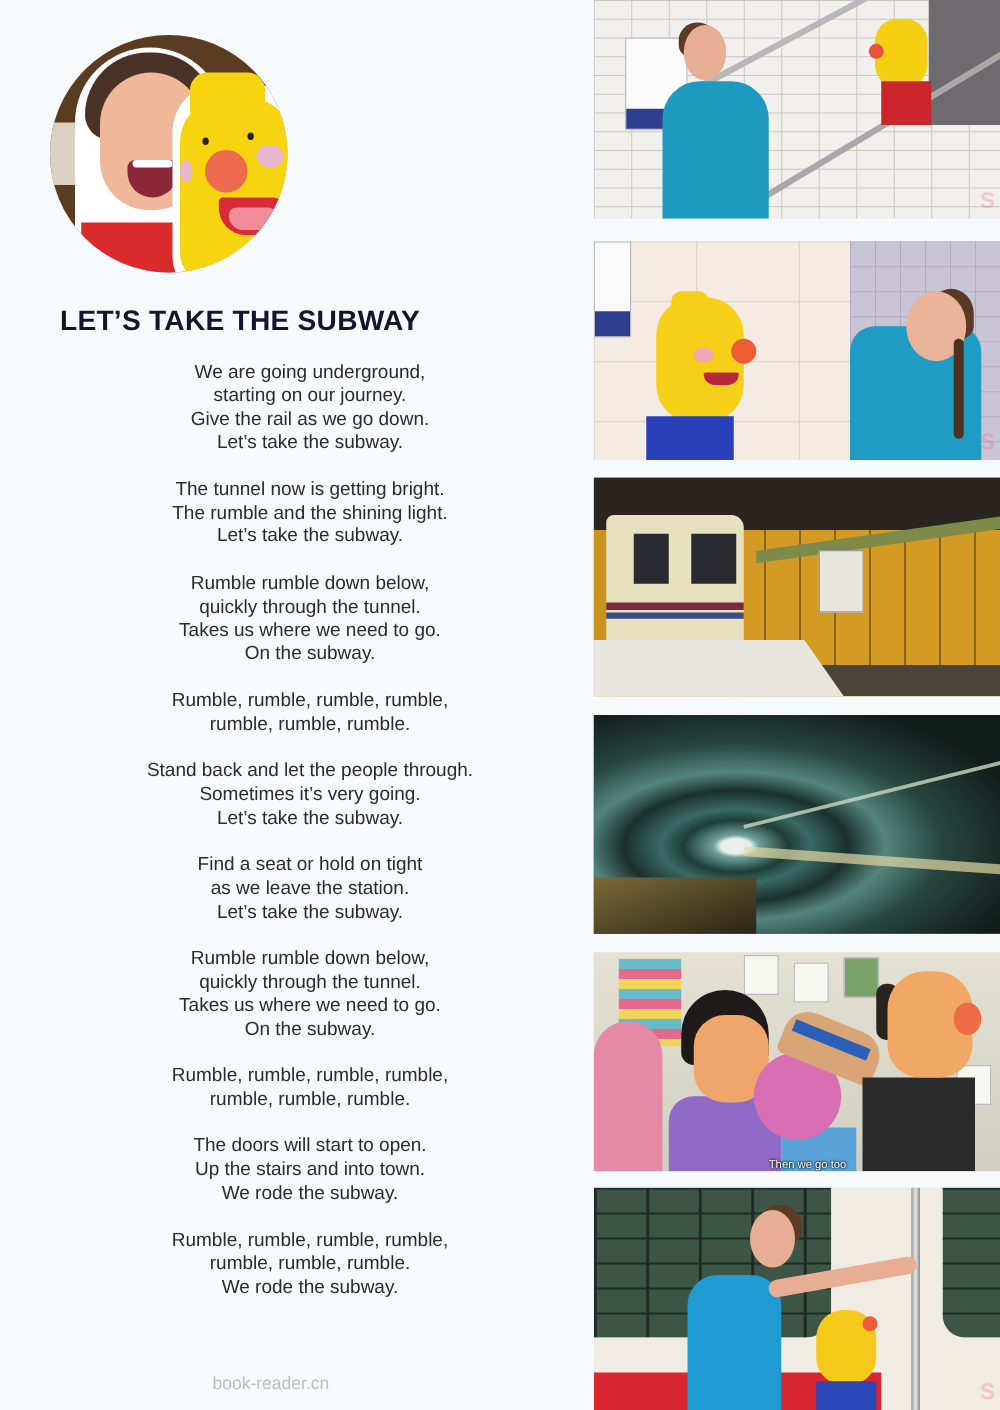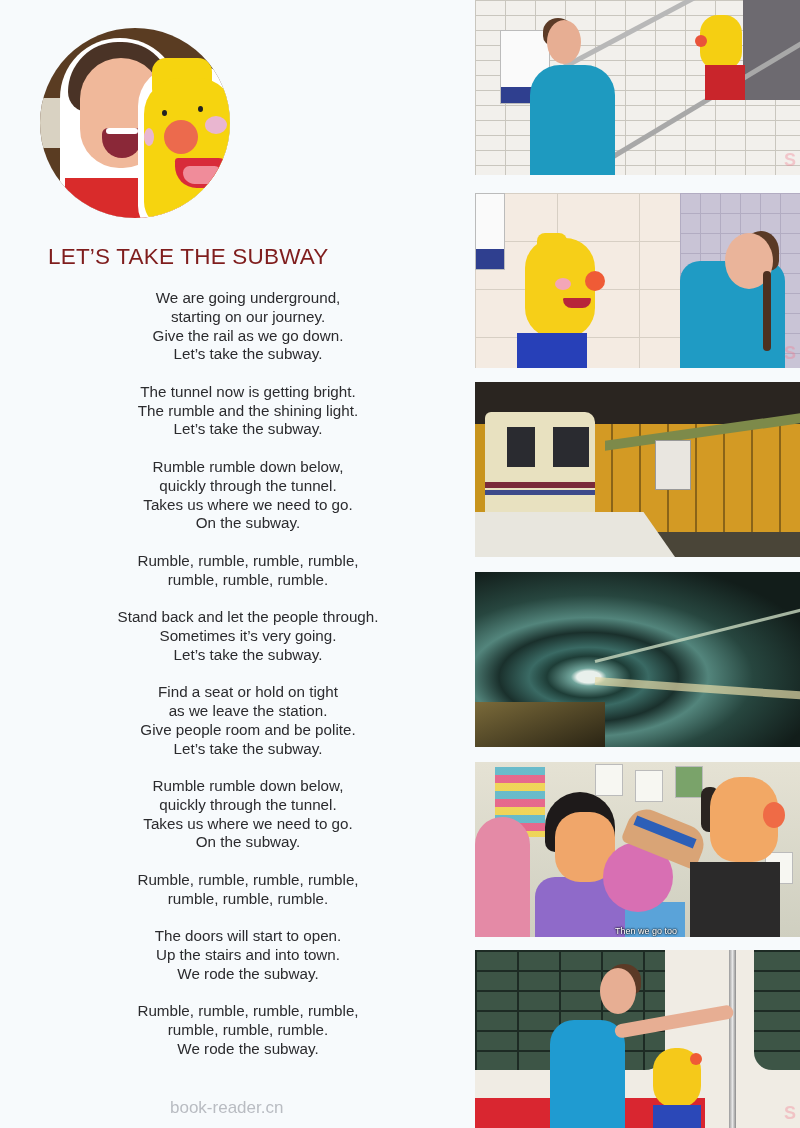--- a/index.html
+++ b/index.html
@@ -27,29 +27,29 @@
   .hero .puppet-tuft { position:absolute; left:112px; top:30px; width:60px; height:35px; background:#f6d40f; border-radius:14px 14px 4px 4px; }
   .hero .nose { position:absolute; left:124px; top:92px; width:34px; height:34px; background:#ec6a4d; border-radius:50%; }
   .hero .cheek { position:absolute; left:165px; top:88px; width:22px; height:18px; background:#e9b6d0; border-radius:50%; }
   .hero .cheek2 { position:absolute; left:104px; top:100px; width:10px; height:18px; background:#e9b6d0; border-radius:50%; }
   .hero .pmouth { position:absolute; left:135px; top:130px; width:52px; height:30px; background:#d82b3a; border-radius:4px 10px 26px 26px; }
   .hero .tongue { position:absolute; left:143px; top:138px; width:38px; height:18px; background:#f08c9a; border-radius:10px 10px 18px 18px; }
   .hero .eye { position:absolute; width:5px; height:6px; background:#222; border-radius:50%; }
 
   h1.title {
     position:absolute; left:48px; top:244px; margin:0;
-    font-size:22.5px; font-weight:normal; letter-spacing:0.2px;
-    color:#7f1d1d;
+    font-size:22.5px; font-weight:bold; letter-spacing:0.2px;
+    color:#0f172a;
   }
   .lyrics { position:absolute; left:48px; top:289px; width:400px; }
   .stanza { margin:0 0 18.7px 0;text-align:center; }
   .line { display:block; font-size:15.2px; line-height:18.8px; color:#2b2b2e; white-space:nowrap; }
 
   .watermark {
-    position:absolute; left:170px; top:1098px; font-size:17px; color:#b9bcc2;
+    position:absolute; left:170px; top:1098px; font-size:14px; color:#b9bcc2;
   }
 
   
   .photo { position:absolute; left:475px; width:325px; overflow:hidden; }
   .p1 { top:0; height:175px; background:#eceae6; }
   .p2 { top:193px; height:175px; background:#e9e4dc; }
   .p3 { top:382px; height:175px; background:#c8941d; }
   .p4 { top:572px; height:175px; background:#2f4a3a; }
   .p5 { top:762px; height:175px; background:#d8d8cc; }
   .p6 { top:950px; height:178px; background:#f0ece4; }
@@ -195,21 +195,20 @@
     <span class="line">rumble, rumble, rumble.</span>
   </div>
   <div class="stanza">
     <span class="line">Stand back and let the people through.</span>
     <span class="line">Sometimes it’s very going.</span>
     <span class="line">Let’s take the subway.</span>
   </div>
   <div class="stanza">
     <span class="line">Find a seat or hold on tight</span>
     <span class="line">as we leave the station.</span>
-    <span class="line">Give people room and be polite.</span>
     <span class="line">Let’s take the subway.</span>
   </div>
   <div class="stanza">
     <span class="line">Rumble rumble down below,</span>
     <span class="line">quickly through the tunnel.</span>
     <span class="line">Takes us where we need to go.</span>
     <span class="line">On the subway.</span>
   </div>
   <div class="stanza">
     <span class="line">Rumble, rumble, rumble, rumble,</span>

